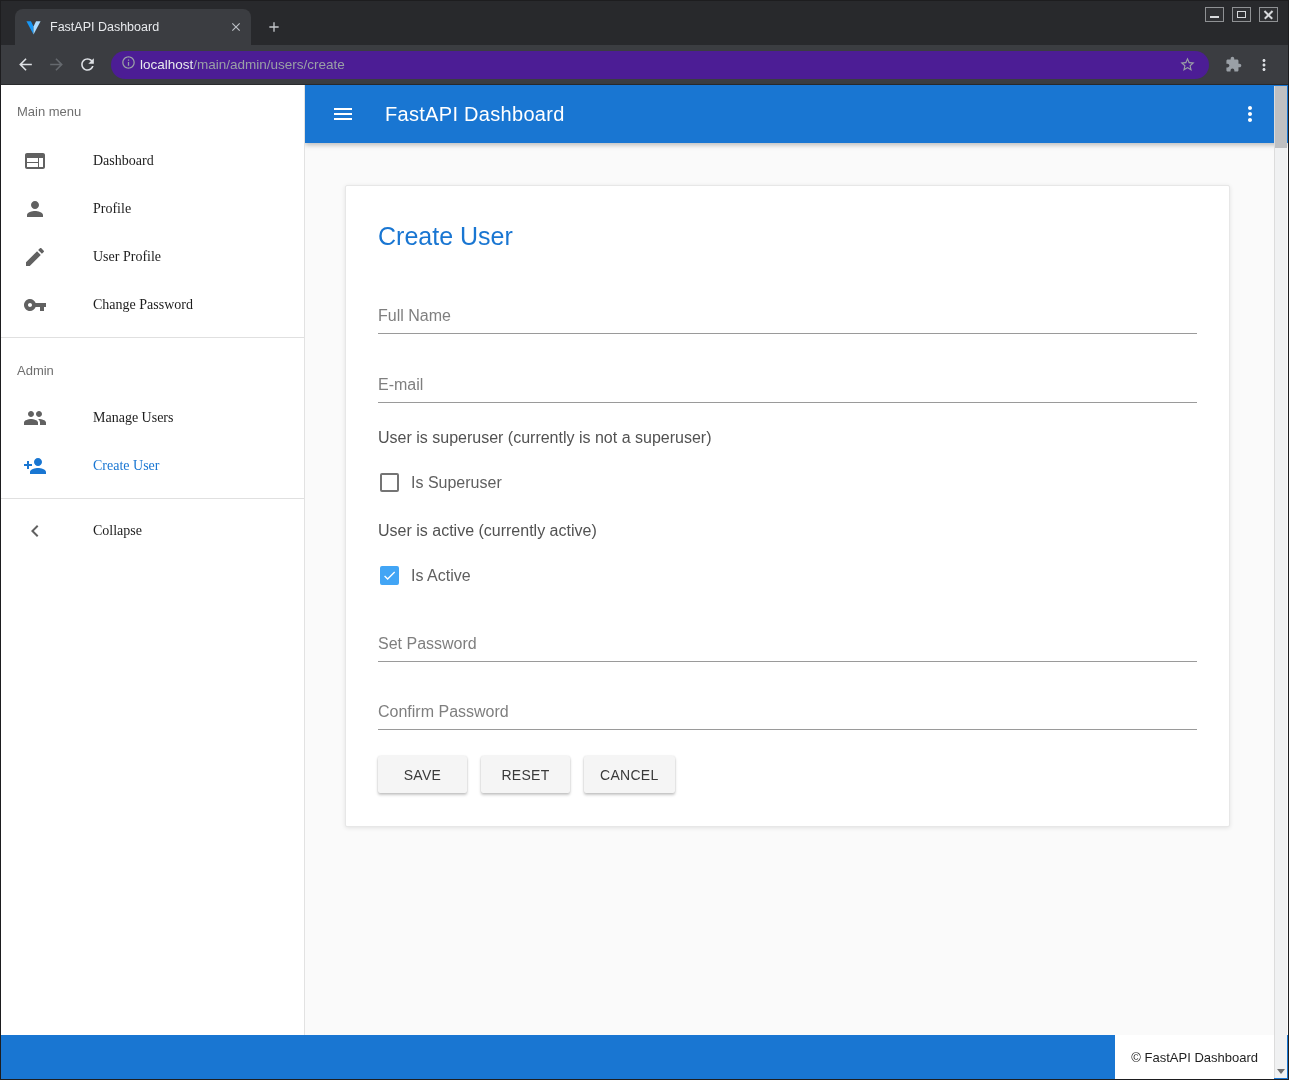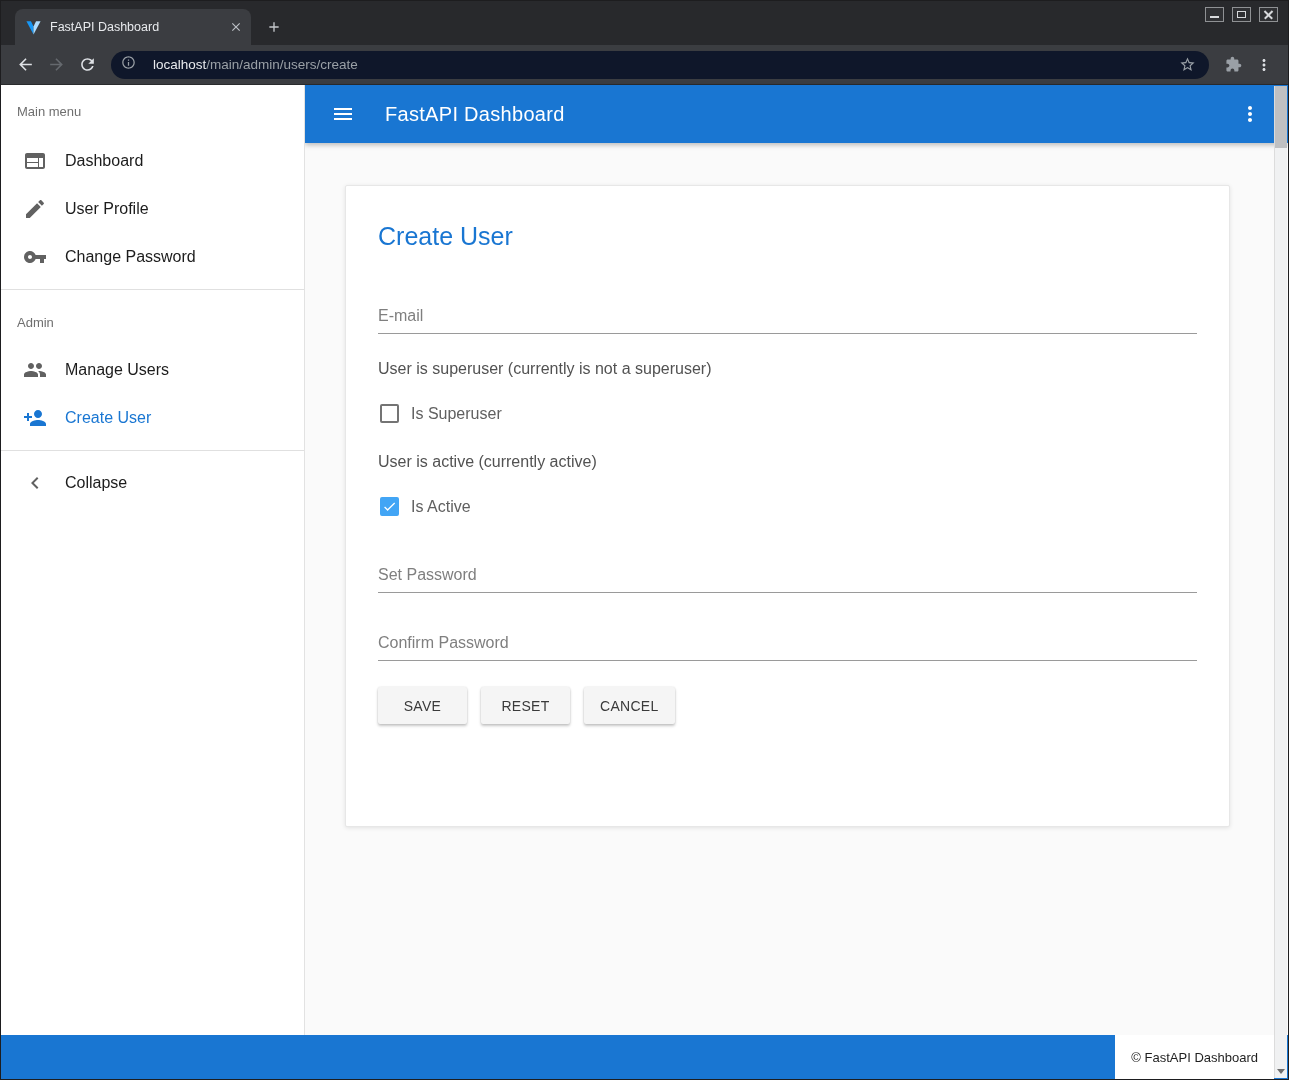--- a/index.html
+++ b/index.html
@@ -23,40 +23,40 @@
   .win-btn.min::after { content: ""; position: absolute; left: 4px; right: 4px; bottom: 3px; height: 2px; background: #d7d9dc; }
   .win-btn.max::after { content: ""; position: absolute; inset: 3px 4px; border: 1px solid #d7d9dc; }
   .win-btn.cls::before, .win-btn.cls::after { content: ""; position: absolute; left: 3px; right: 3px; top: 6px; height: 1.6px; background: #d7d9dc; }
   .win-btn.cls::before { transform: rotate(45deg); }
   .win-btn.cls::after { transform: rotate(-45deg); }
 
   .navbar { height: 40px; background: #3b3d41; display: flex; align-items: center; padding: 0 10px; gap: 3px; flex-shrink: 0; border-bottom: 1px solid #2a2b2d; }
   .nav-btn { width: 28px; height: 28px; border-radius: 50%; display: flex; align-items: center; justify-content: center; cursor: pointer; flex-shrink: 0; }
   .nav-btn svg { width: 19px; height: 19px; fill: #dee1e5; }
   .nav-btn.disabled svg { fill: #65696e; }
-  .omnibox { flex: 1; height: 28px; background: #0f172a; border-radius: 14px; display: flex; align-items: center; padding: 0 10px; gap: 17px; margin: 0 7px; cursor: text; }
+  .omnibox { flex: 1; height: 28px; background: #4c1d95; border-radius: 14px; display: flex; align-items: center; padding: 0 10px; gap: 4px; margin: 0 7px; cursor: text; }
   .omnibox .site-info svg { width: 15px; height: 15px; fill: #9aa0a6; }
   .url { font-size: 13.5px; color: #9aa0a6; white-space: nowrap; overflow: hidden; flex: 1; }
   .url .host { color: #e8eaed; }
   .bookmark { width: 24px; height: 24px; display: flex; align-items: center; justify-content: center; cursor: pointer; }
   .bookmark svg { width: 17px; height: 17px; fill: #9aa0a6; }
   .ext-btn, .menu-btn { width: 28px; height: 28px; border-radius: 50%; display: flex; align-items: center; justify-content: center; cursor: pointer; flex-shrink: 0; }
   .ext-btn svg { width: 17px; height: 17px; fill: #9aa0a6; }
   .menu-btn svg { width: 18px; height: 18px; fill: #dee1e5; }
 
   
   .app { flex: 1; display: flex; min-height: 0; justify-content: flex-end; }
 
   .sidebar { width: 304px; background: #fff; border-right: 1px solid #e2e2e2; display: flex; flex-direction: column; flex-shrink: 0; position: relative; z-index: 2; }
   .subheader { height: 52px; display: flex; align-items: center; padding: 0 16px; color: #6f6f6f; font-size: 13px; }
   .subheader.small { height: 48px; }
   .nav-item { height: 48px; display: flex; align-items: center; padding: 0 16px; cursor: pointer; }
   .nav-item .icon { width: 24px; height: 24px; margin-left: 6px; flex-shrink: 0; }
   .nav-item .icon svg { width: 24px; height: 24px; fill: #616161; }
-  .nav-label { font-size: 16px; color: #1c1c1c; margin-left: 18px; }
+  .nav-label { font-size: 14px; color: #1c1c1c; margin-left: 46px; font-family: Liberation Serif, serif; }
   .nav-item.active .nav-label { color: #1976d2; }
   .nav-item.active .icon svg { fill: #1976d2; }
   .divider { height: 1px; background: #e0e0e0; margin: 8px 0; }
   .sidebar .spacer { margin-top: auto; }
 
   .main { flex: 1; display: flex; flex-direction: column; background: #fafafa; min-width: 0; position: relative; }
   .appbar { height: 58px; background: #1976d2; display: flex; align-items: center; padding: 0 20px; color: #fff; box-shadow: 0 2px 5px rgba(0,0,0,.26); position: relative; z-index: 1; flex-shrink: 0; }
   .icon-btn-white { width: 36px; height: 36px; display: flex; align-items: center; justify-content: center; border-radius: 50%; cursor: pointer; }
   .icon-btn-white svg { width: 24px; height: 24px; fill: #fff; }
   .appbar-title { font-size: 20px; font-weight: 500; letter-spacing: .3px; margin-left: 24px; }
@@ -175,20 +175,28 @@
 
       <div class="nav-item">
         <span class="icon">
           <svg viewBox="0 0 24 24">
               <path d="M20 4H4c-1.1 0-1.99.9-1.99 2L2 18c0 1.1.9 2 2 2h16c1.1 0 2-.9 2-2V6c0-1.1-.9-2-2-2zm-5 14H4v-4h11v4zm0-5H4V9h11v4zm5 5h-4V9h4v9z"></path>
             </svg>
         </span>
         <span class="nav-label">Dashboard</span>
       </div>
 
+      <div class="nav-item">
+        <span class="icon">
+          <svg viewBox="0 0 24 24">
+              <path d="M12 12c2.21 0 4-1.79 4-4s-1.79-4-4-4-4 1.79-4 4 1.79 4 4 4zm0 2c-2.67 0-8 1.34-8 4v2h16v-2c0-2.66-5.33-4-8-4z"></path>
+            </svg>
+        </span>
+        <span class="nav-label">Profile</span>
+      </div>
 
       <div class="nav-item">
         <span class="icon">
           <svg viewBox="0 0 24 24">
               <path d="M3 17.25V21h3.75L17.81 9.94l-3.75-3.75L3 17.25zM20.71 7.04c.39-.39.39-1.02 0-1.41l-2.34-2.34c-.39-.39-1.02-.39-1.41 0l-1.83 1.83 3.75 3.75 1.83-1.83z"></path>
             </svg>
         </span>
         <span class="nav-label">User Profile</span>
       </div>
 
@@ -247,20 +255,23 @@
           <svg viewBox="0 0 24 24">
               <path d="M12 8c1.1 0 2-.9 2-2s-.9-2-2-2-2 .9-2 2 .9 2 2 2zm0 2c-1.1 0-2 .9-2 2s.9 2 2 2 2-.9 2-2-.9-2-2-2zm0 6c-1.1 0-2 .9-2 2s.9 2 2 2 2-.9 2-2-.9-2-2-2z"></path>
             </svg>
         </span>
       </div>
 
       <div class="page">
         <div class="card">
           <div class="card-title">Create User</div>
 
+          <div class="field">
+            <input type="text" placeholder="Full Name" style="">
+          </div>
 
           <div class="field">
             <input type="text" placeholder="E-mail" style="">
           </div>
 
           <div class="hint">User is superuser (currently is not a superuser)</div>
 
           <div class="check-row">
             <span class="checkbox">
               

